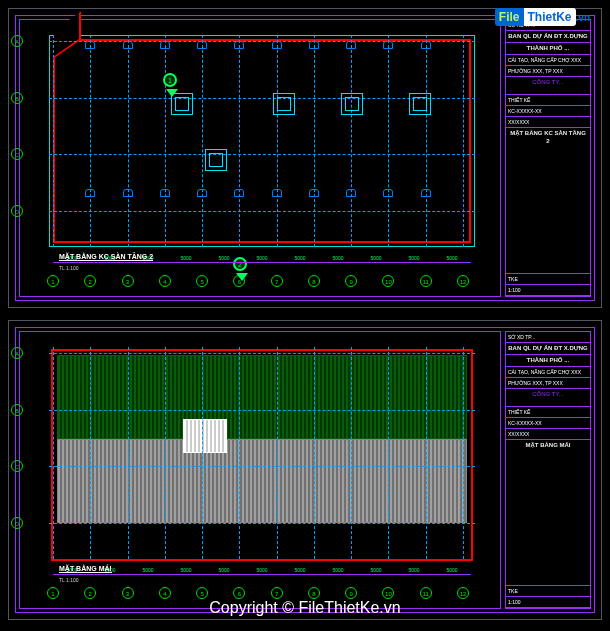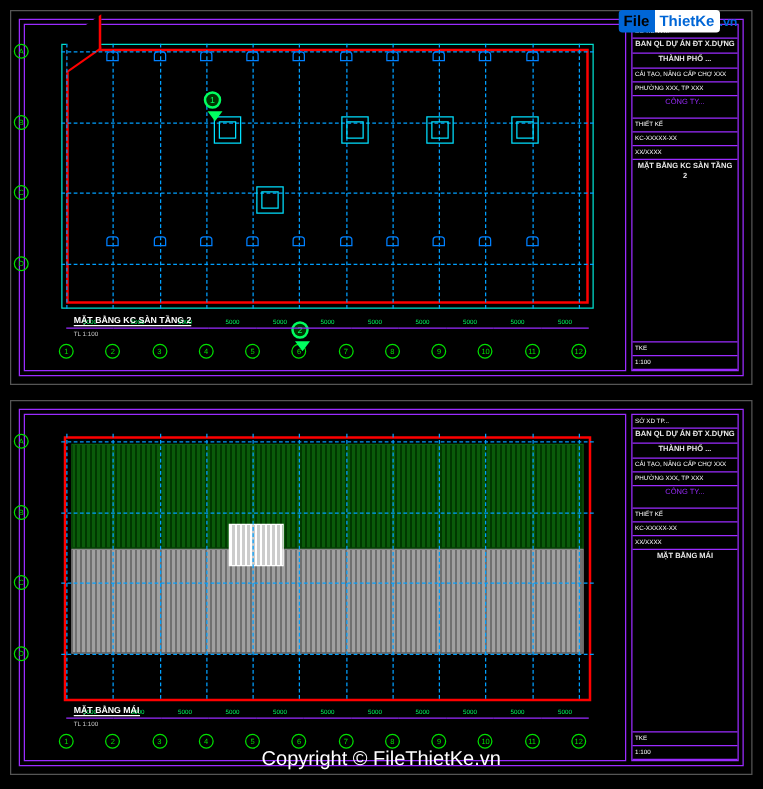--- a/index.html
+++ b/index.html
@@ -204,21 +204,21 @@
   }
 
   .watermark-logo {
     position:absolute;
     top:8px; right:14px;
     padding:2px 6px;
     font-size:12px;
     font-weight:bold;
     z-index:50;
   }
-  .wm-file { background:#0066d6; color:#000000; border-radius:3px 0 0 3px; padding:2px 4px;}
+  .wm-file { background:#0066d6; color:#bef264; border-radius:3px 0 0 3px; padding:2px 4px;}
   .wm-tk { background:#fff; color:#0066d6; border-radius:0 3px 3px 0; padding:2px 4px;}
   .wm-vn { color:#0066d6; font-size:10px;}
 
   .copyright {
     position:absolute;
     bottom:14px; left:0; right:0;
     text-align:center;
     color:#fff;
     font-size:16px;
     font-family: Arial;

